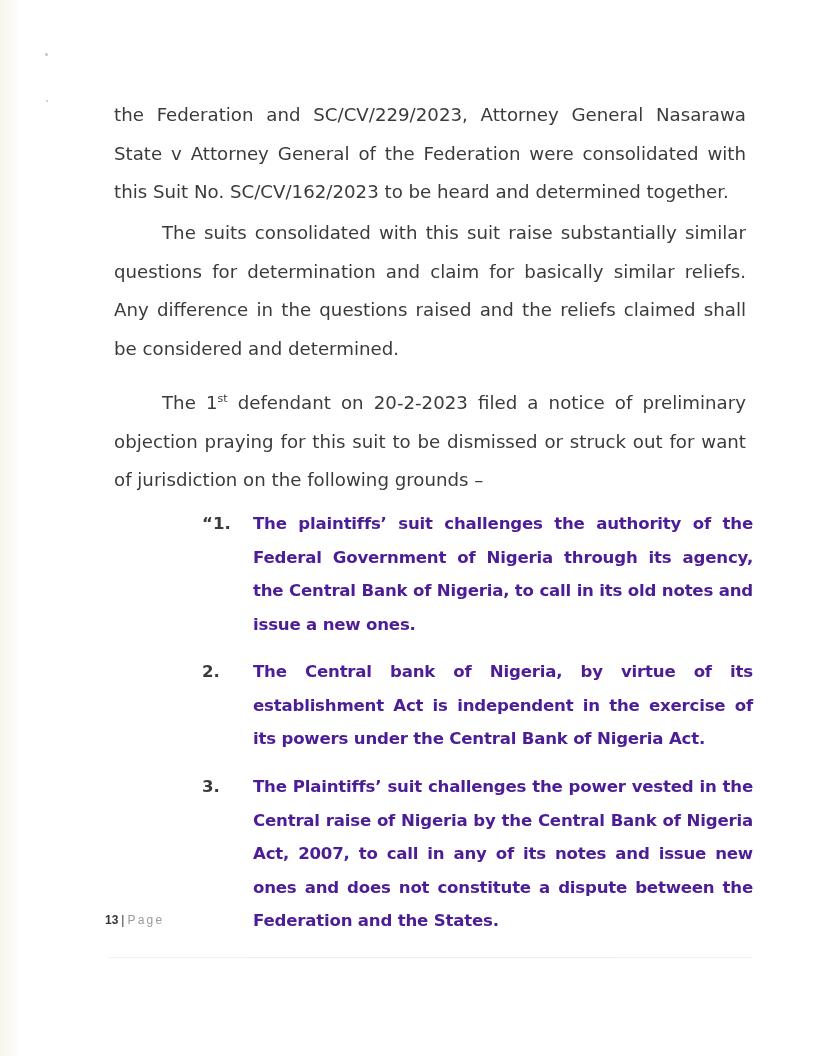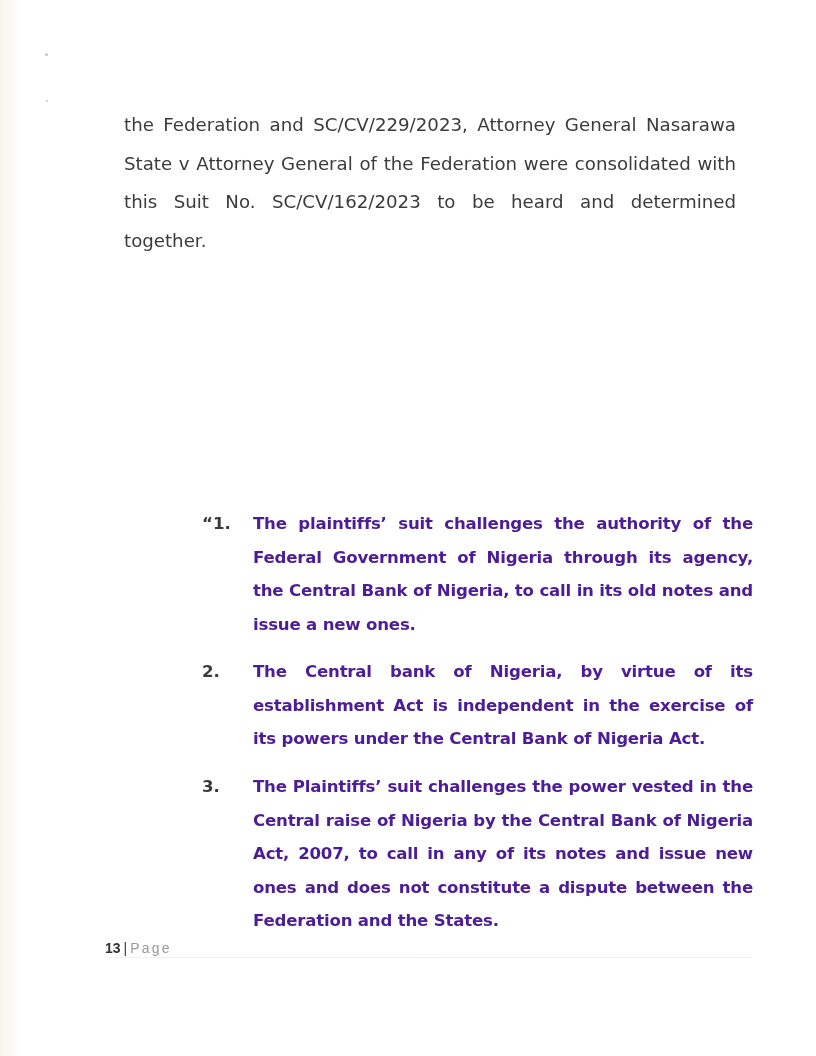--- a/index.html
+++ b/index.html
@@ -42,21 +42,21 @@
     position: absolute;
     left: 108px;
     width: 644px;
     font-size: 18.2px;
     line-height: 38.5px;
     text-align: justify;
     color: #3b3b3b;
     letter-spacing: 0;
   }
   .body-text p {
-    margin: 16px;
+    margin: 6px;
   }
   .indent { text-indent: 48px; }
   .p1 { top: 90px; }
   .p2 { top: 208px; }
   .p3 { top: 378px; }
 
   .sup {
     font-size: 11px;
     vertical-align: 7px;
     line-height: 0;
@@ -101,42 +101,48 @@
     position: absolute;
     left: 108px;
     top: 957px;
     width: 644px;
     height: 1px;
     background: linear-gradient(to right, rgba(200,200,200,0.25), rgba(220,220,220,0.5), rgba(200,200,200,0.25));
   }
   .footer {
     position: absolute;
     left: 105px;
-    top: 940px;
+    top: 913px;
     font-family: "Liberation Sans", sans-serif;
-    font-size: 14px;
+    font-size: 12px;
     color: #444;
   }
   .footer .num { font-weight: bold; color: #333; }
   .footer .sep { color: #333; margin: 0 3px; }
   .footer .page-word { color: #9a9a9a; letter-spacing: 2.2px; }
 </style>
 </head>
 <body>
 
 <div class="page">
   <div class="left-edge"></div>
   <div class="speck s1"></div>
   <div class="speck s2"></div>
 
   <div class="body-text p1">
     <p>the Federation and SC/CV/229/2023, Attorney General Nasarawa State v Attorney General of the Federation were consolidated with this Suit No. SC/CV/162/2023 to be heard and determined together.</p>
   </div>
 
+  <div class="body-text p2">
+    <p class="indent">The suits consolidated with this suit raise substantially similar questions for determination and claim for basically similar reliefs. Any difference in the questions raised and the reliefs claimed shall be considered and determined.</p>
+  </div>
 
+  <div class="body-text p3">
+    <p class="indent"><span>The 1</span><span class="sup">st</span><span> defendant on 20-2-2023 filed a notice of preliminary objection praying for this suit to be dismissed or struck out for want of jurisdiction on the following grounds –</span></p>
+  </div>
 
   <div class="list">
     <div class="list-item li1">
       <span class="list-num">“1.</span>
       <div class="list-text">The plaintiffs’ suit challenges the authority of the Federal Government of Nigeria through its agency, the Central Bank of Nigeria, to call in its old notes and issue a new ones.</div>
     </div>
     <div class="list-item li2">
       <span class="list-num">2.</span>
       <div class="list-text">The Central bank of Nigeria, by virtue of its establishment Act is independent in the exercise of its powers under the Central Bank of Nigeria Act.</div>
     </div>

